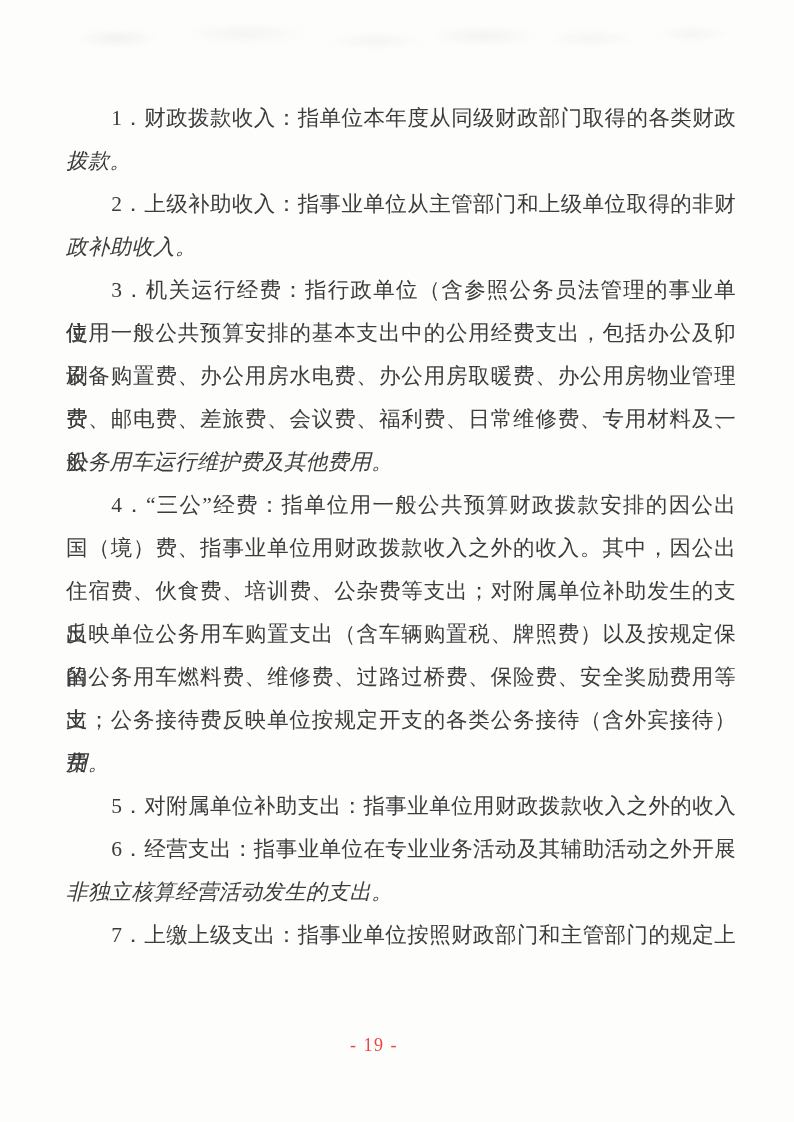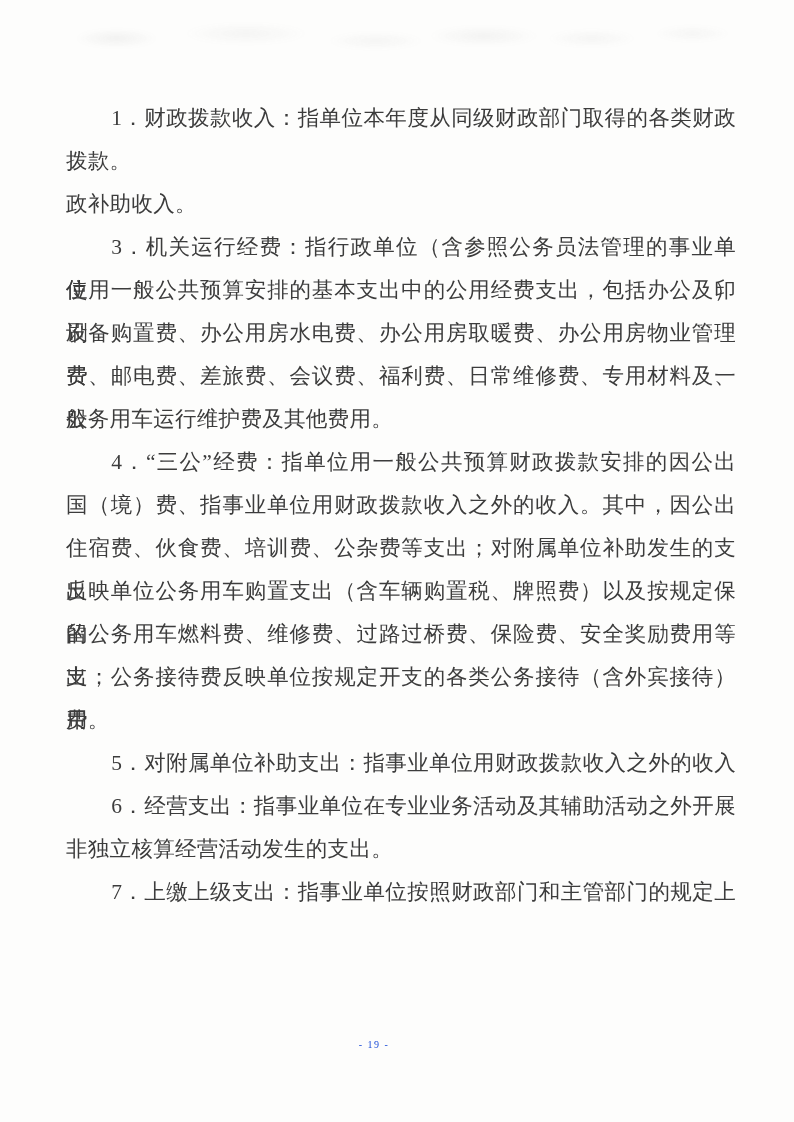--- a/index.html
+++ b/index.html
@@ -46,44 +46,46 @@
     line-height: 43px;
     text-align: justify;
     text-align-last: justify;
     letter-spacing: 0.3px;
     white-space: normal;
   }
   .pline.first { text-indent: 2.1em; }
   .pline.end {
     text-align: left;
     text-align-last: left;
+    font-style: italic;
   }
   .footer {
     position: absolute;
     top: 1034px;
     left: 0;
     width: 748px;
     text-align: center;
-    font-size: 10px;
+    font-size: 18px;
     letter-spacing: 1.5px;
-    color: #1d4ed8;
+    color: #ef4444;
     line-height: 22px;
   }
 </style>
 </head>
 <body>
 
 <div class="page">
   <div class="scan-noise"></div>
   <div class="content" id="content">
       <div class="para">
         <div class="pline first">1．财政拨款收入：指单位本年度从同级财政部门取得的各类财政</div>
         <div class="pline end">拨款。</div>
       </div>
       <div class="para">
+        <div class="pline first">2．上级补助收入：指事业单位从主管部门和上级单位取得的非财</div>
         <div class="pline end">政补助收入。</div>
       </div>
       <div class="para">
         <div class="pline first">3．机关运行经费：指行政单位（含参照公务员法管理的事业单位）</div>
         <div class="pline">使用一般公共预算安排的基本支出中的公用经费支出，包括办公及印刷</div>
         <div class="pline">设备购置费、办公用房水电费、办公用房取暖费、办公用房物业管理费、</div>
         <div class="pline">费、邮电费、差旅费、会议费、福利费、日常维修费、专用材料及一般</div>
         <div class="pline end">公务用车运行维护费及其他费用。</div>
       </div>
       <div class="para">

